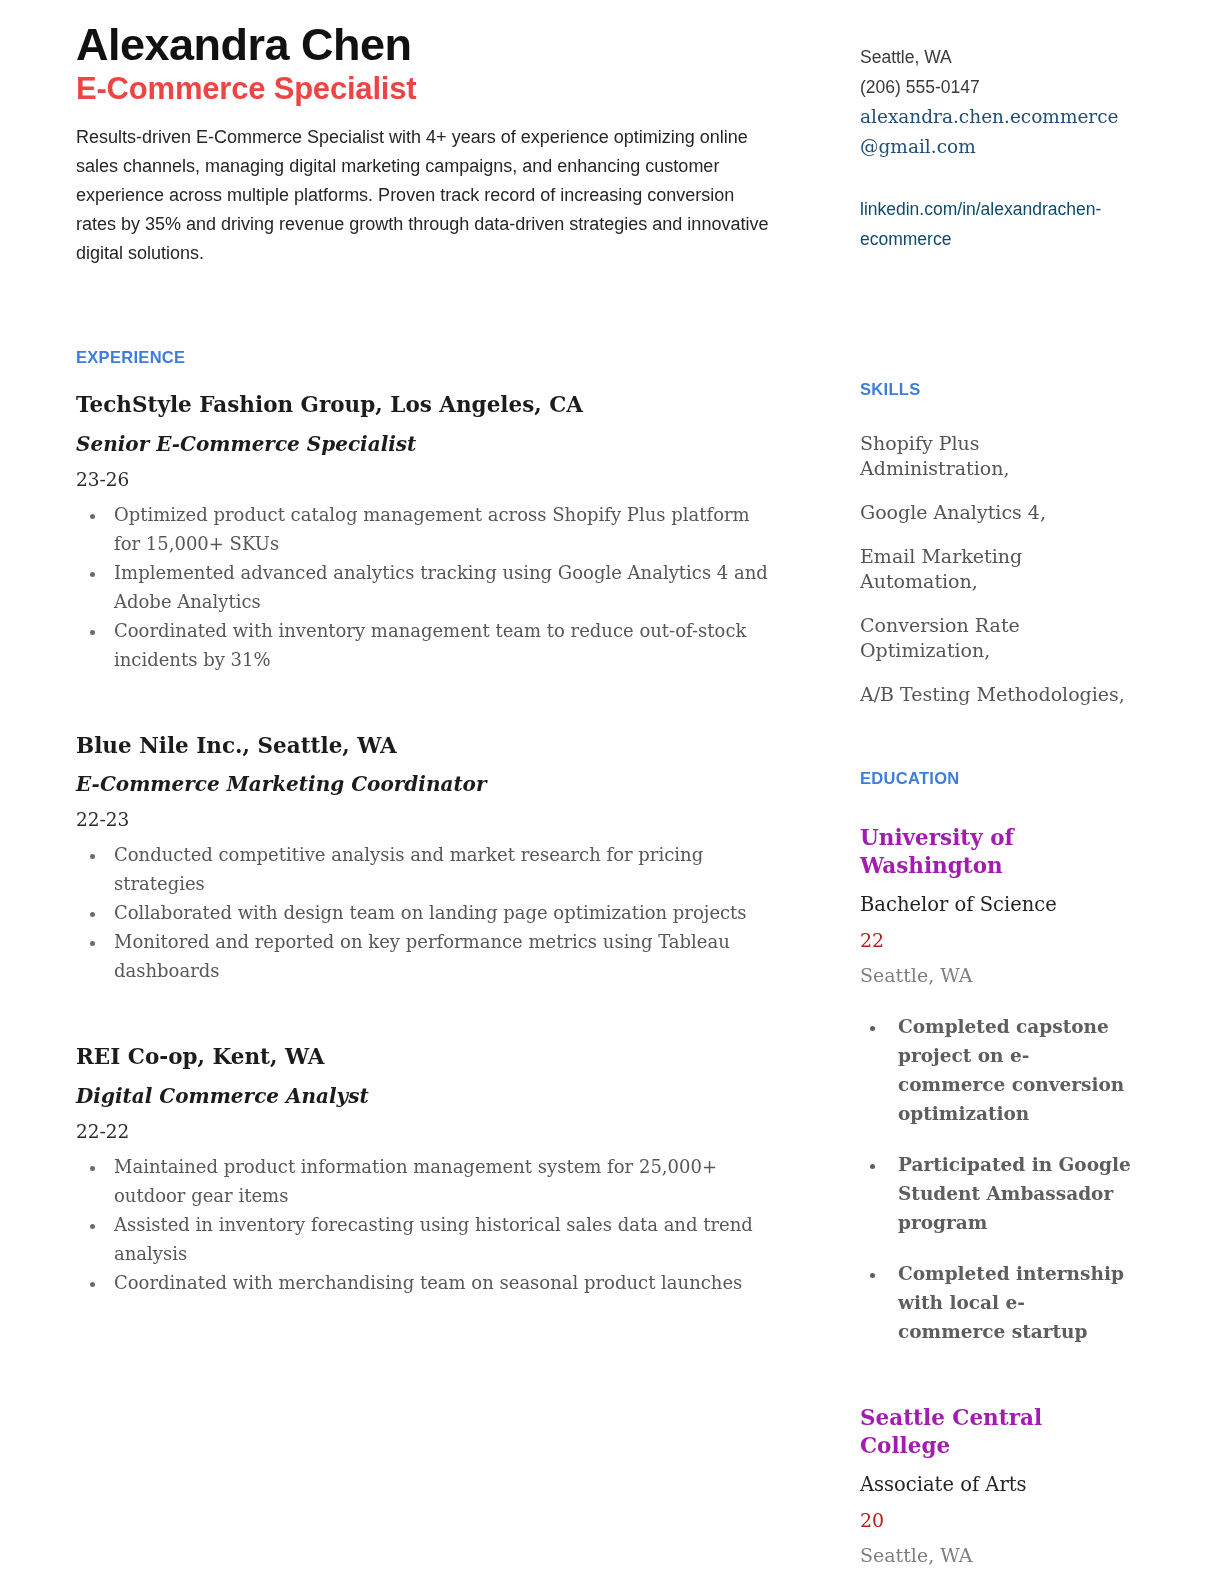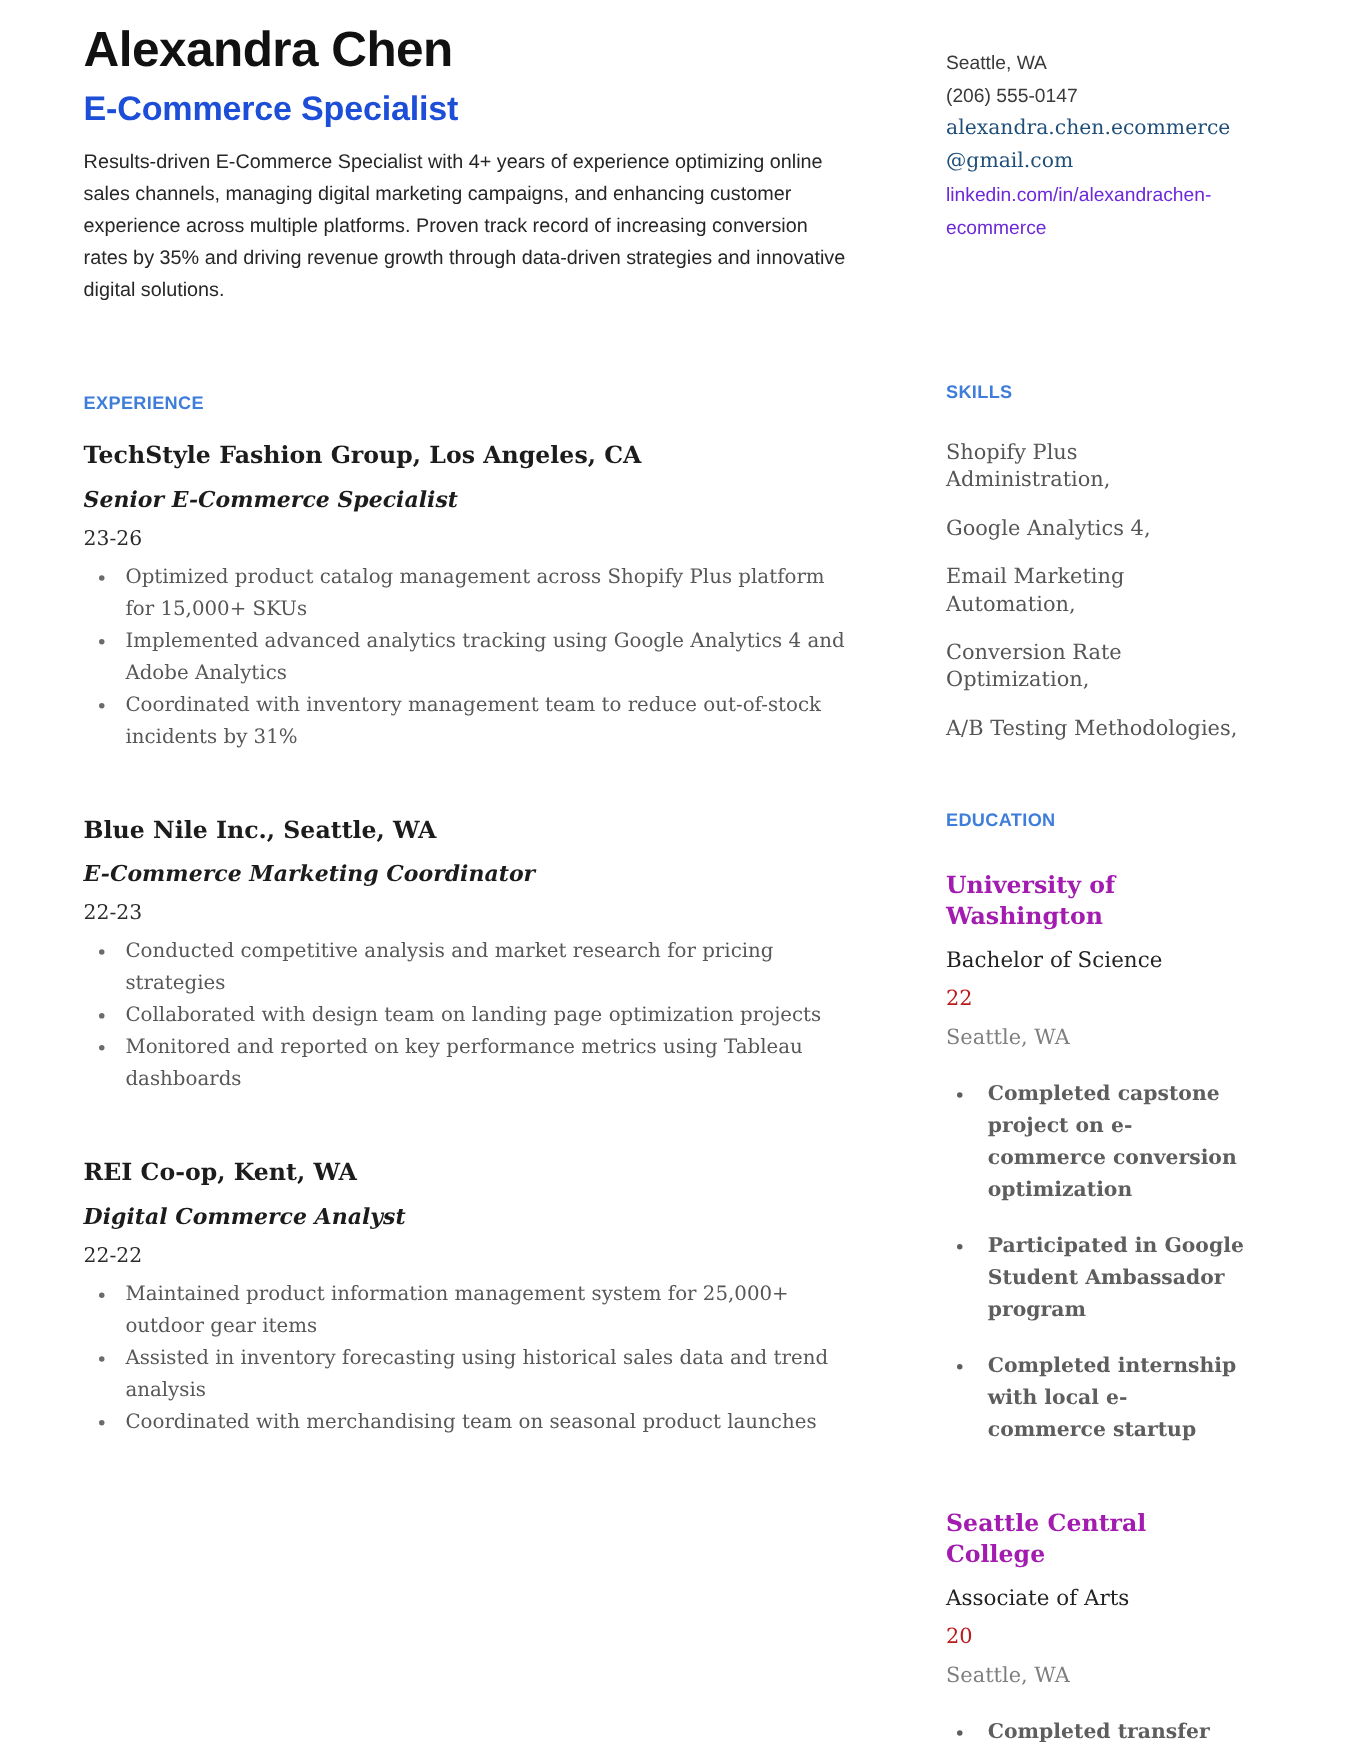--- a/index.html
+++ b/index.html
@@ -24,22 +24,21 @@
     font-size: 45px;
     line-height: 1.12;
     color: #111111;
     letter-spacing: -0.5px;
   }
   .job-title-main {
     font-family: "Liberation Sans", sans-serif;
     font-weight: 700;
     font-size: 31px;
     line-height: 1.2;
-    color: #1d4ed8;
-    margin-top: 10px;
+    color: #ef4444;
     letter-spacing: -0.2px;
   }
   .summary {
     margin-top: 15px;
     font-size: 18px;
     line-height: 29px;
     color: #262626;
     max-width: 694px;
   }
 
@@ -102,22 +101,23 @@
     font-size: 18.5px;
     line-height: 30px;
     color: #1f4e79;
     overflow-wrap: break-word;
     word-break: break-word;
     cursor: pointer;
   }
   .contact-linkedin {
     font-size: 17.5px;
     line-height: 30px;
-    color: #6d28d9;
+    color: #0c4a6e;
     overflow-wrap: break-word;
+    margin-top: 32px;
   }
 
   .skills-section { margin-top: 126px; }
   .skills-list { margin-top: 32px; }
   .skill-item {
     font-family: "DejaVu Serif", "Liberation Serif", serif;
     font-size: 19px;
     line-height: 25px;
     color: #555555;
     margin-bottom: 19px;

